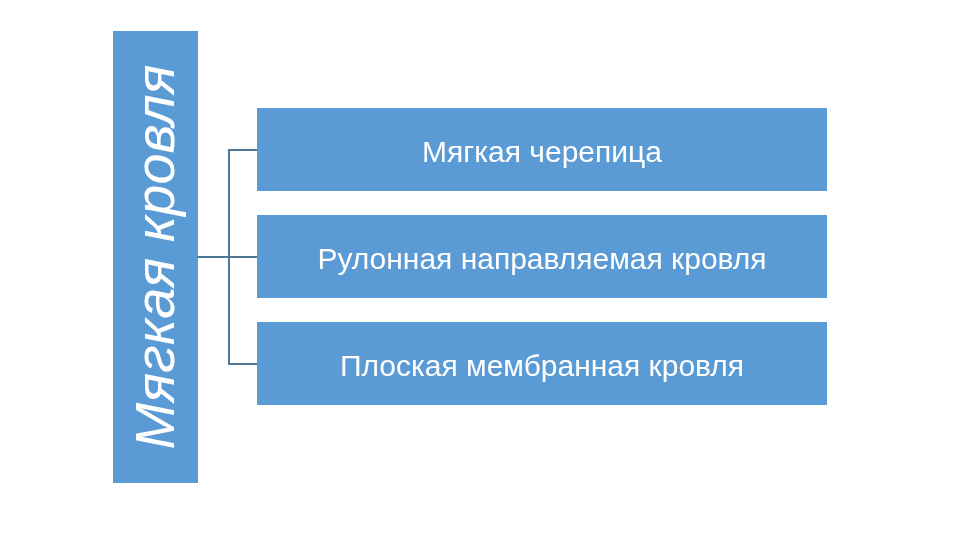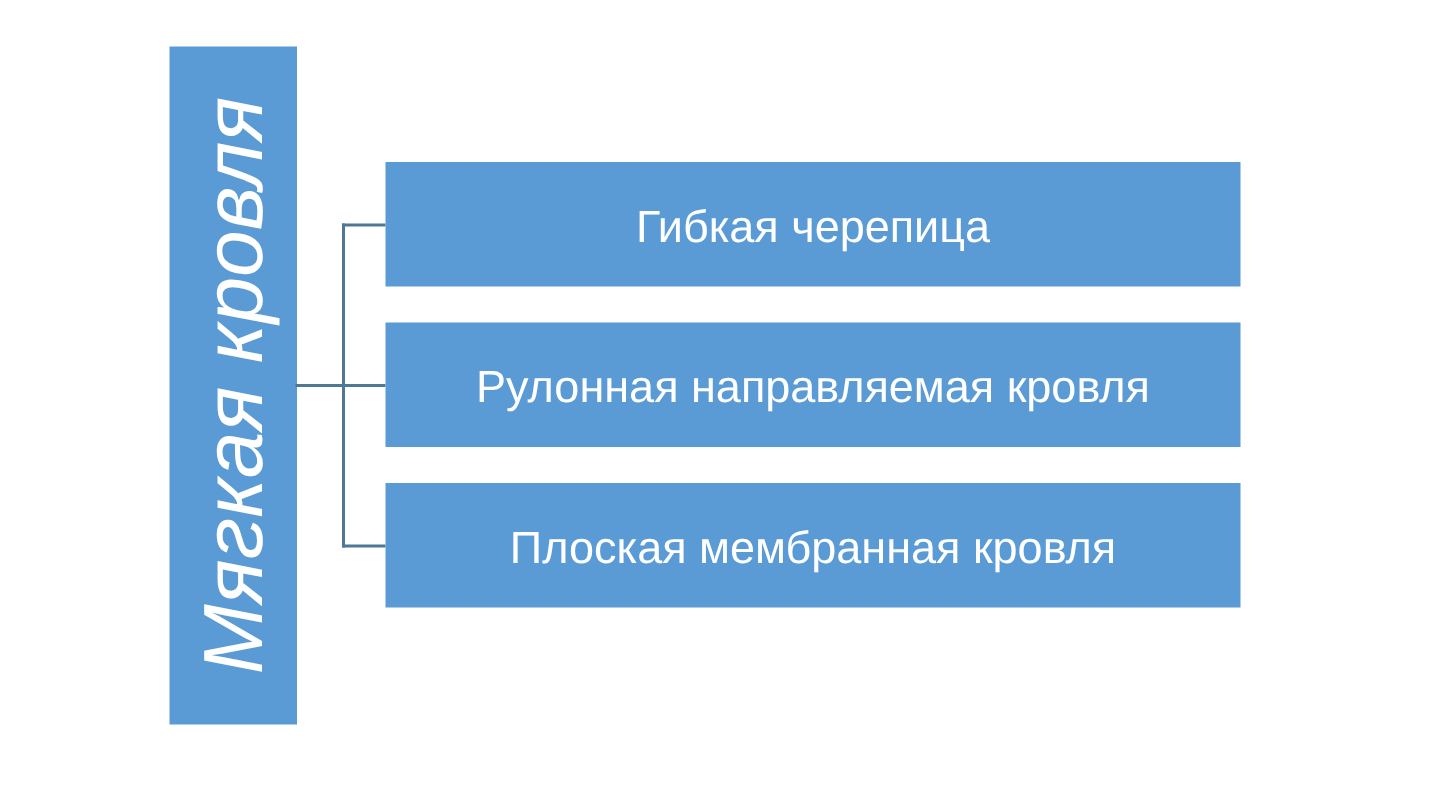--- a/index.html
+++ b/index.html
@@ -77,21 +77,21 @@
   <div class="root-bar">
     <span class="vlabel">Мягкая кровля</span>
   </div>
 
   <div class="line stub"></div>
   <div class="line spine"></div>
   <div class="line branch-top"></div>
   <div class="line branch-bot"></div>
 
   <div class="branch-box b1">
-    <span class="blabel">Гибкая черепица</span>
+    <span class="blabel">Мягкая черепица</span>
   </div>
 
   <div class="branch-box b3">
     <span class="blabel">Плоская мембранная кровля</span>
   </div>
 
   <div class="branch-box b2">
     <span class="blabel">Рулонная направляемая кровля</span>
   </div>
 

